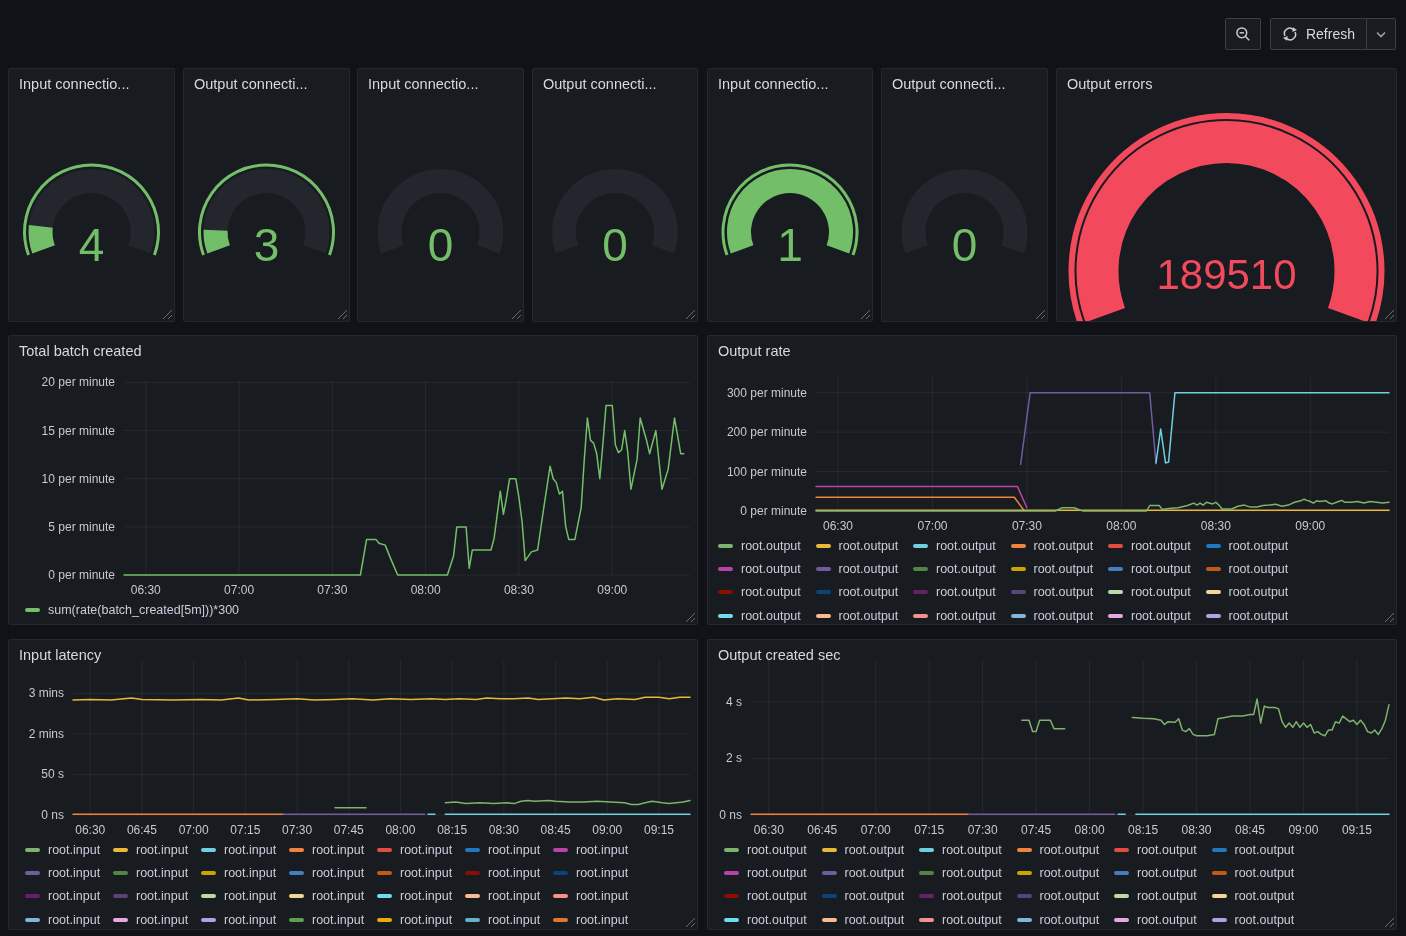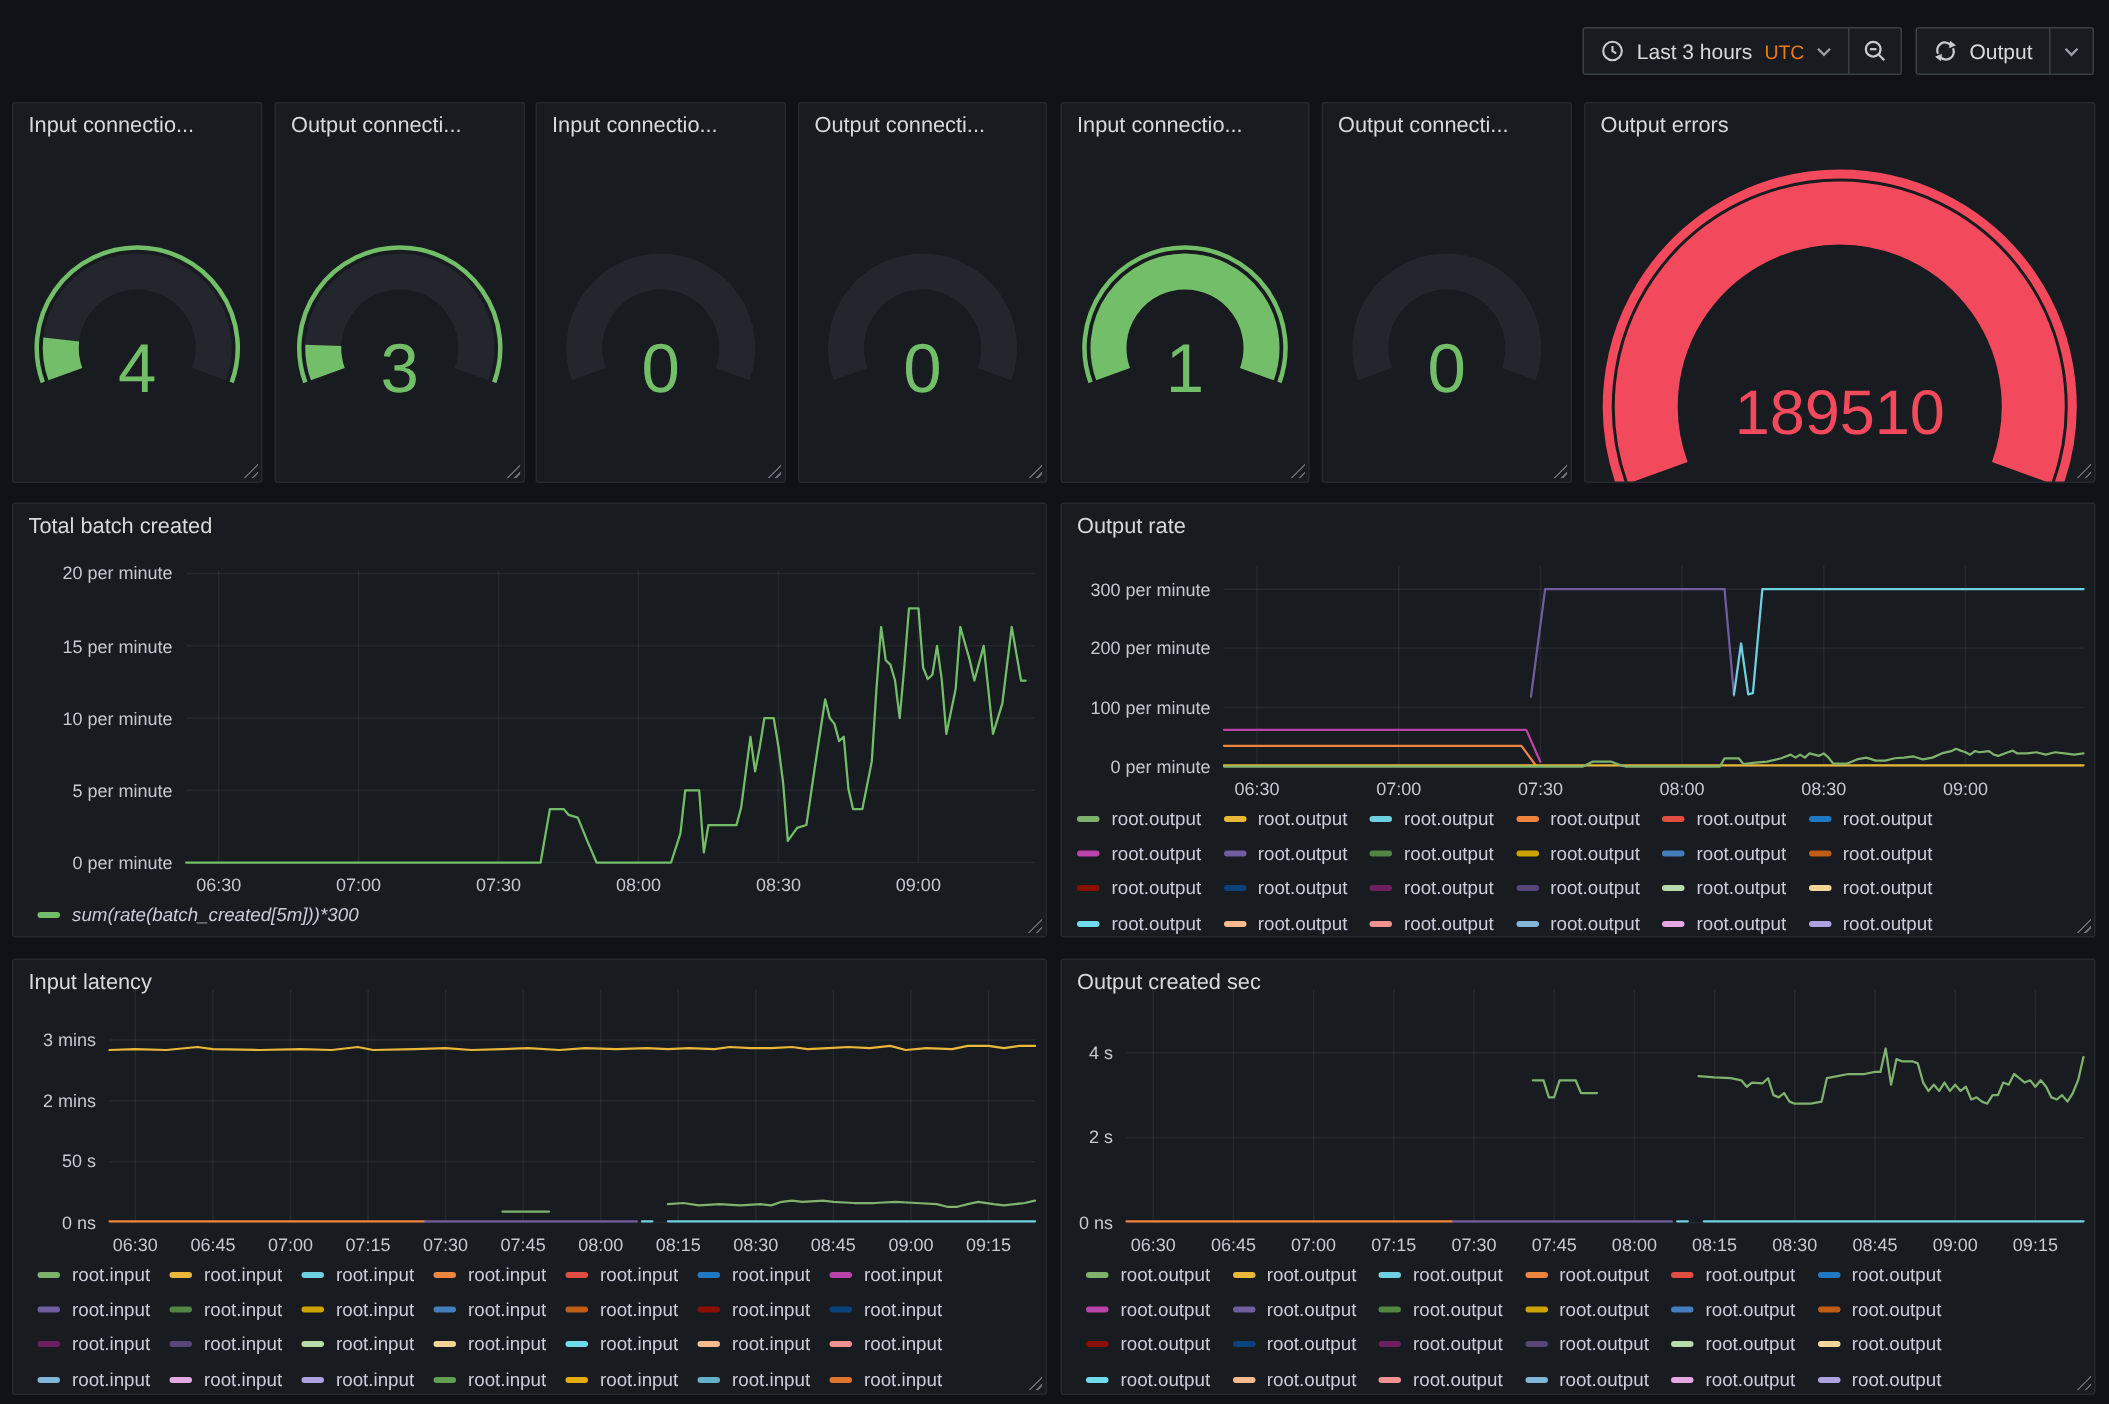--- a/index.html
+++ b/index.html
@@ -66,56 +66,41 @@
   #c0 { left:8px;    top:335px; width:690px; height:290px; }
   #c1 { left:707px;  top:335px; width:690px; height:290px; }
   #c2 { left:8px;    top:639px; width:690px; height:291px; }
   #c3 { left:707px;  top:639px; width:690px; height:291px; }
 </style>
 </head>
 <body>
 
 <div class="toolbar">
   <div class="btn-group">
-    <button class="tb-btn">
-      <span class="icon">
-        <svg width="16" height="16" viewBox="0 0 16 16" fill="none" stroke="#C9CACF" stroke-width="1.4">
-          <circle cx="8" cy="8" r="6.2"></circle>
-          <path d="M8 4.6 V8 L10.4 9.6"></path>
-        </svg>
-      </span>
-      <span>Last 3 hours</span>
-      <span class="utc">UTC</span>
-      <span class="icon">
-        <svg width="10" height="7" viewBox="0 0 10 7" fill="none" stroke="#9DA0A8" stroke-width="1.6">
-          <path d="M1 1.5 L5 5.5 L9 1.5"></path>
-        </svg>
-      </span>
-    </button>
     <button class="tb-btn icon-only">
       <span class="icon">
         <svg width="16" height="16" viewBox="0 0 16 16" fill="none" stroke="#C9CACF" stroke-width="1.5">
           <circle cx="6.8" cy="6.8" r="4.9"></circle>
           <line x1="10.5" y1="10.5" x2="14.2" y2="14.2"></line>
           <line x1="4.6" y1="6.8" x2="9" y2="6.8"></line>
         </svg>
       </span>
     </button>
   </div>
   <div class="btn-group">
     <button class="tb-btn">
       <span class="icon">
         <svg width="16" height="16" viewBox="0 0 16 16" fill="none">
           <path d="M3 9.8 A5.2 5.2 0 0 1 11.6 4.1" stroke="#C9CACF" stroke-width="1.5"></path>
           <polygon points="11.0,1.2 15.0,4.1 10.4,6.1" fill="#C9CACF"></polygon>
           <path d="M13 6.2 A5.2 5.2 0 0 1 4.4 11.9" stroke="#C9CACF" stroke-width="1.5"></path>
           <polygon points="5.0,14.8 1.0,11.9 5.6,9.9" fill="#C9CACF"></polygon>
         </svg>
       </span>
-      <span>Output</span>
+      <span>Refresh</span>
     </button>
     <button class="tb-btn icon-only">
       <span class="icon">
         <svg width="10" height="7" viewBox="0 0 10 7" fill="none" stroke="#9DA0A8" stroke-width="1.6">
           <path d="M1 1.5 L5 5.5 L9 1.5"></path>
         </svg>
       </span>
     </button>
   </div>
 </div>
@@ -194,21 +179,21 @@
         <line x1="416.65934065934067" y1="44" x2="416.65934065934067" y2="239" stroke="rgba(204,204,220,0.08)" stroke-width="1"></line>
         <line x1="509.9560439560439" y1="44" x2="509.9560439560439" y2="239" stroke="rgba(204,204,220,0.08)" stroke-width="1"></line>
         <line x1="603.2527472527472" y1="44" x2="603.2527472527472" y2="239" stroke="rgba(204,204,220,0.08)" stroke-width="1"></line>
         <line x1="115" y1="239" x2="681" y2="239" stroke="rgba(204,204,220,0.08)" stroke-width="1"></line>
         <line x1="115" y1="190.85185185185185" x2="681" y2="190.85185185185185" stroke="rgba(204,204,220,0.08)" stroke-width="1"></line>
         <line x1="115" y1="142.7037037037037" x2="681" y2="142.7037037037037" stroke="rgba(204,204,220,0.08)" stroke-width="1"></line>
         <line x1="115" y1="94.55555555555554" x2="681" y2="94.55555555555554" stroke="rgba(204,204,220,0.08)" stroke-width="1"></line>
         <line x1="115" y1="46.40740740740739" x2="681" y2="46.40740740740739" stroke="rgba(204,204,220,0.08)" stroke-width="1"></line>
         <polyline points="115.0,239.0 351.4,239.0 357.6,203.4 366.9,203.4 370.0,207.2 376.2,209.1 382.5,224.6 388.7,239.0 438.4,239.0 444.6,219.7 447.8,190.9 457.1,190.9 460.2,232.3 463.3,214.0 482.0,214.0 485.1,202.4 491.3,155.2 494.4,178.3 497.5,162.0 500.6,142.7 506.8,142.7 510.0,162.0 513.1,186.0 516.2,224.6 522.4,215.9 528.6,214.0 534.8,171.6 541.1,130.2 544.2,142.7 547.3,146.6 550.4,158.1 553.5,155.2 556.6,189.9 559.7,203.4 565.9,203.4 572.2,171.6 575.3,123.4 578.4,82.0 581.5,104.2 584.6,107.1 587.7,117.7 590.8,142.7 593.9,108.0 597.0,69.5 603.3,69.5 606.4,109.0 609.5,116.7 612.6,113.8 615.7,94.6 618.8,116.7 621.9,153.3 628.1,123.4 631.2,82.0 637.5,104.2 640.6,117.7 646.8,94.6 653.0,153.3 659.2,133.1 665.5,82.0 671.7,117.7 674.8,117.7" fill="none" stroke="#73BF69" stroke-width="1.5" stroke-linejoin="round" stroke-linecap="round"></polyline>
       </svg><div class="axis-label y-label" style="left: 0px; width: 106px; top: 231px;">0 per minute</div><div class="axis-label y-label" style="left: 0px; width: 106px; top: 182.852px;">5 per minute</div><div class="axis-label y-label" style="left: 0px; width: 106px; top: 134.704px;">10 per minute</div><div class="axis-label y-label" style="left: 0px; width: 106px; top: 86.5556px;">15 per minute</div><div class="axis-label y-label" style="left: 0px; width: 106px; top: 38.4074px;">20 per minute</div><div class="axis-label x-label" style="left: 110.769px; width: 52px; top: 246px;">06:30</div><div class="axis-label x-label" style="left: 204.066px; width: 52px; top: 246px;">07:00</div><div class="axis-label x-label" style="left: 297.363px; width: 52px; top: 246px;">07:30</div><div class="axis-label x-label" style="left: 390.659px; width: 52px; top: 246px;">08:00</div><div class="axis-label x-label" style="left: 483.956px; width: 52px; top: 246px;">08:30</div><div class="axis-label x-label" style="left: 577.253px; width: 52px; top: 246px;">09:00</div><div class="legend" style="left: 16px; top: 263px;">
-        <div class="legend-item" style="height: 21px; font-style: italic;">
+        <div class="legend-item" style="height: 21px;">
           <span class="swatch" style="background: rgb(115, 191, 105);"></span>
           <span>sum(rate(batch_created[5m]))*300</span>
         </div>
       </div></div>
   <div class="resize-handle"></div>
 </div>
 <div class="panel" id="c1">
   <div class="panel-title">Output rate</div>
   <div class="chart-body"><svg width="688" height="288" viewBox="0 0 688 288">
         <line x1="130.03846153846155" y1="41" x2="130.03846153846155" y2="175" stroke="rgba(204,204,220,0.08)" stroke-width="1"></line>

